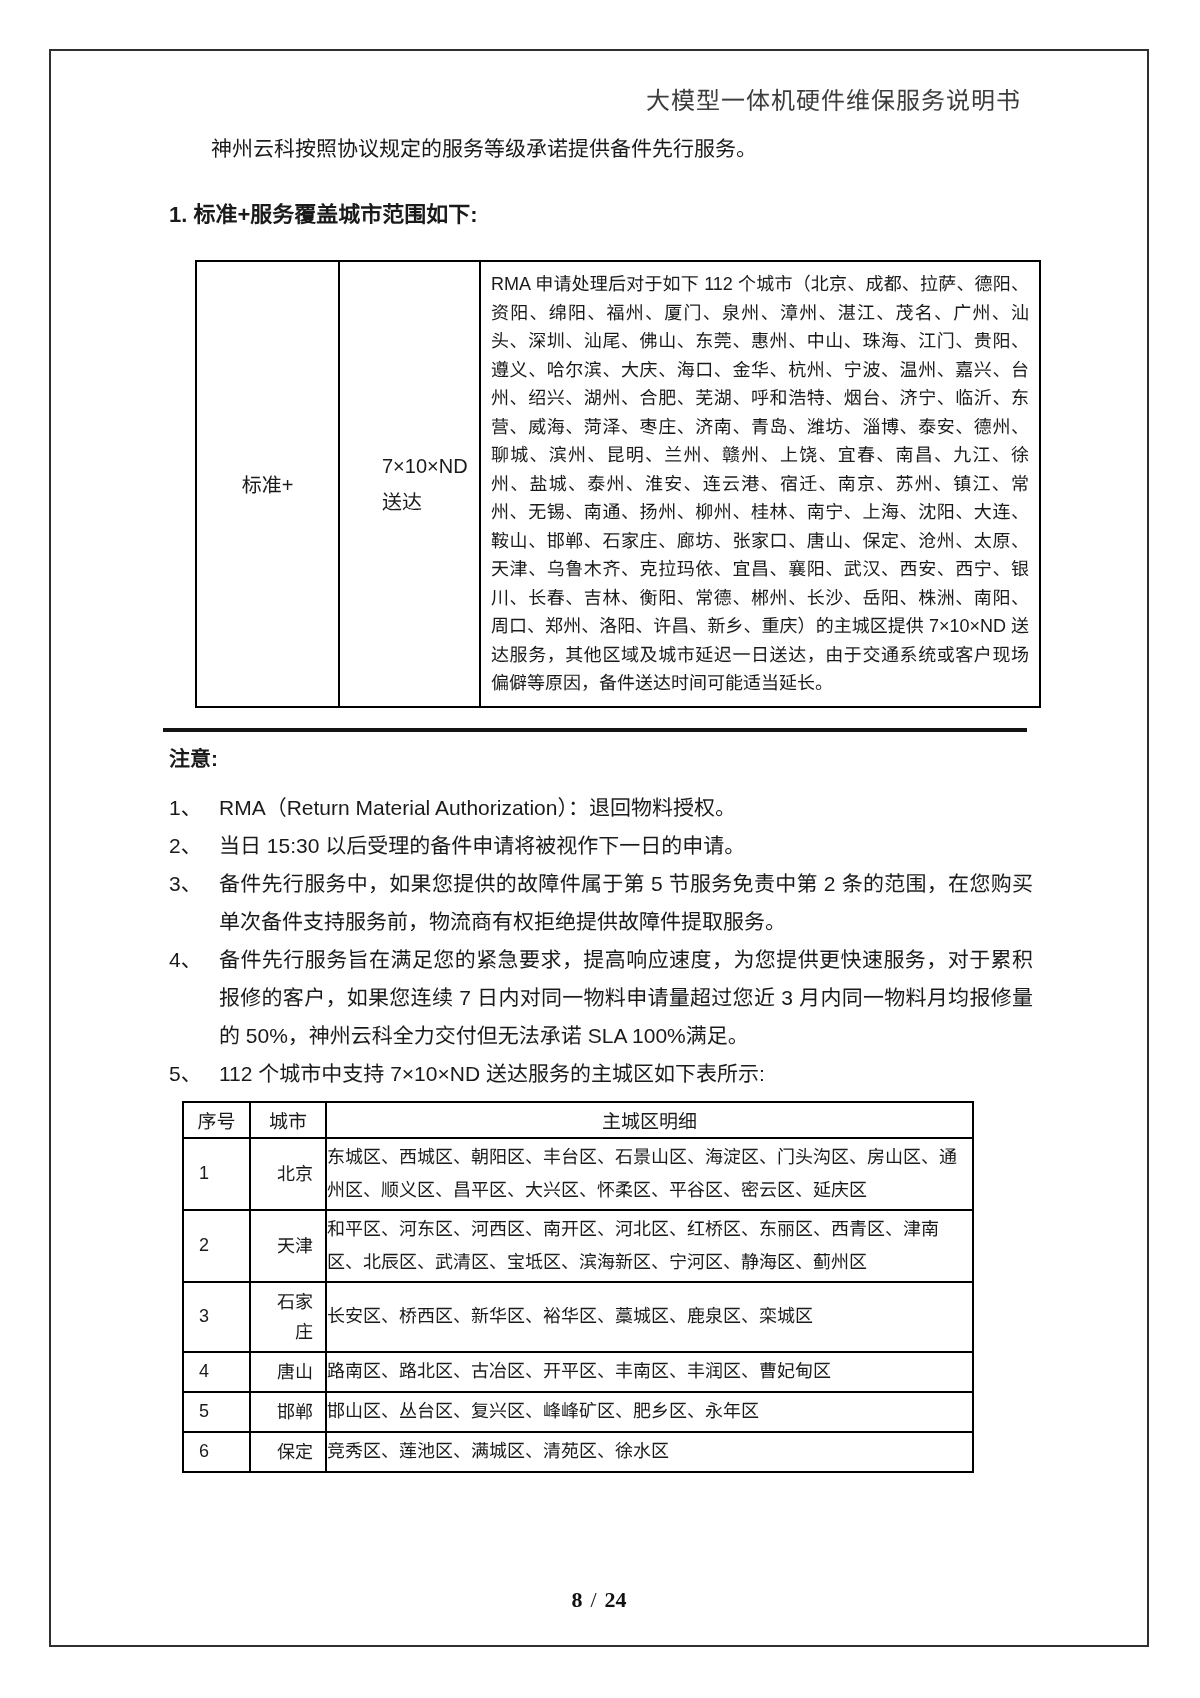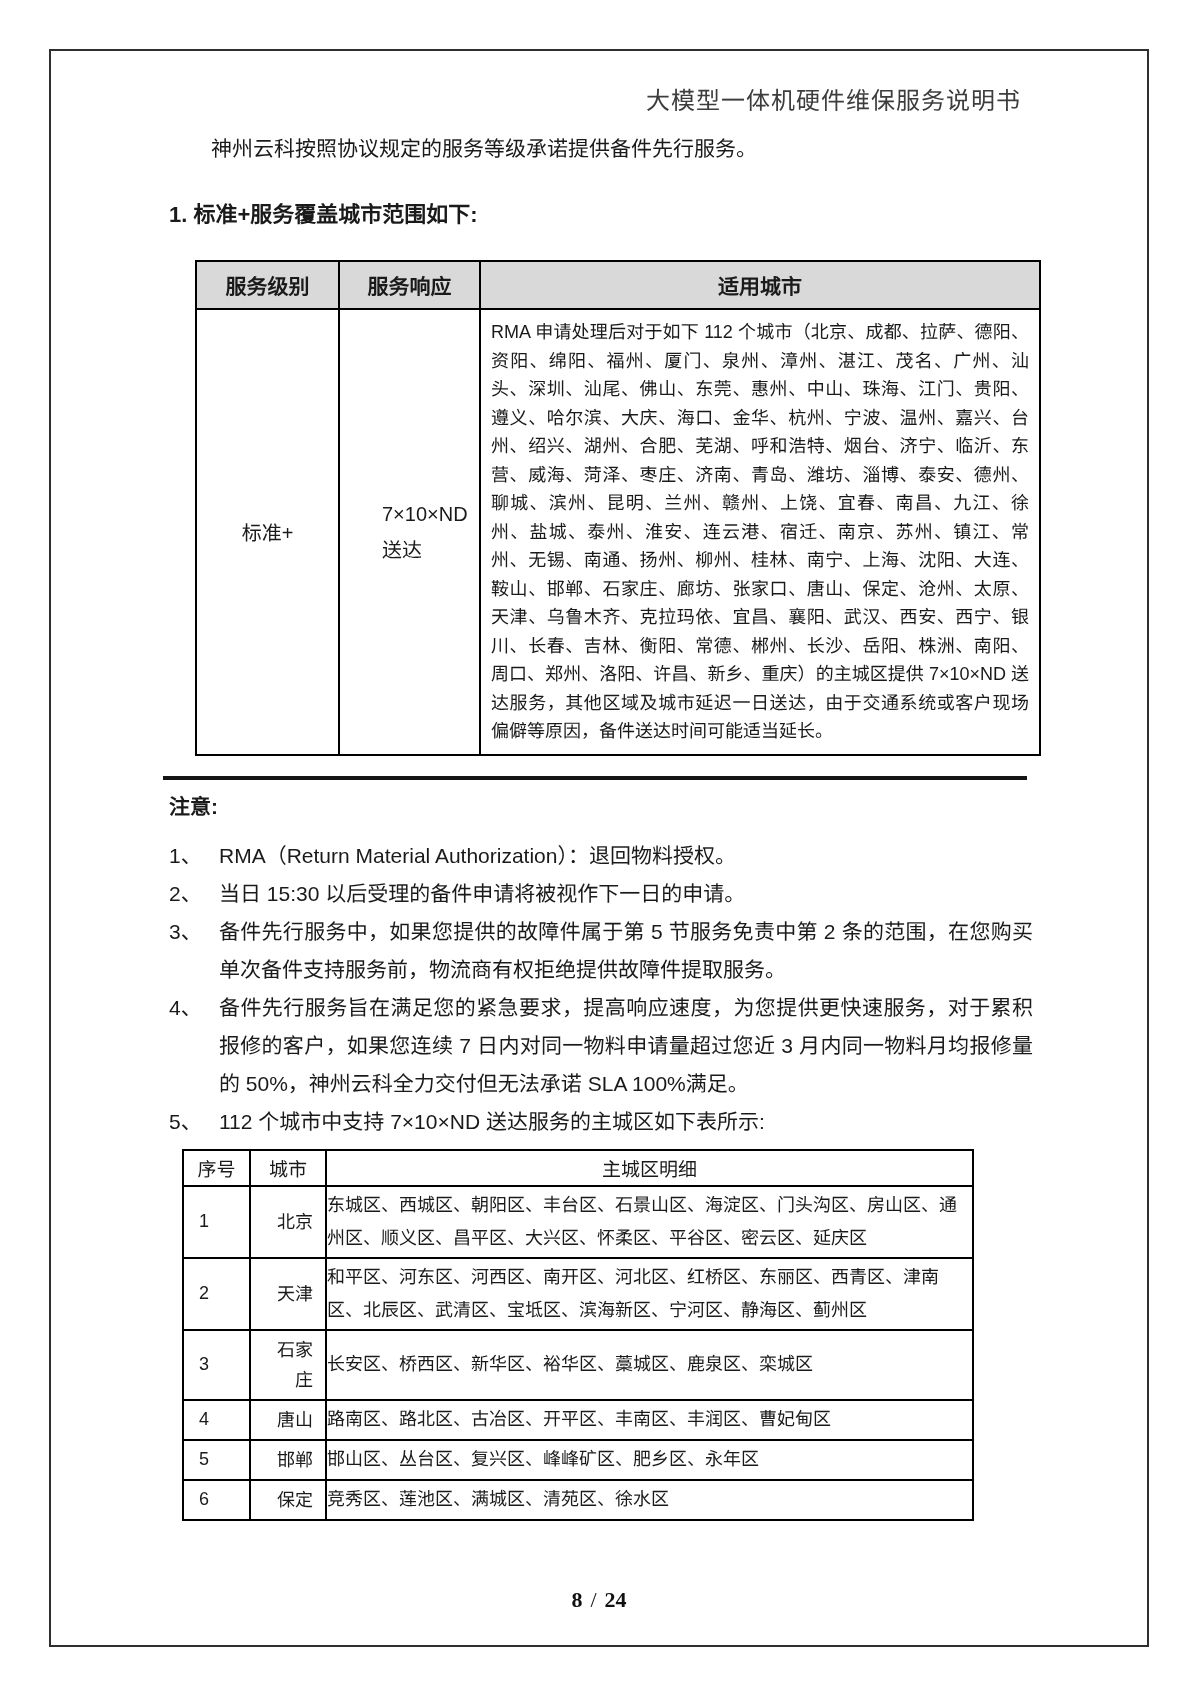--- a/index.html
+++ b/index.html
@@ -61,25 +61,20 @@
 
       <h2 class="heading">1. 标准+服务覆盖城市范围如下:</h2>
 
       <table class="t1">
         <colgroup>
             <col class="c1">
             <col class="c2">
             <col class="c3">
           </colgroup>
         <tbody>
-            <tr>
-          <th>服务级别</th>
-          <th>服务响应</th>
-          <th>适用城市</th>
-        </tr>
         <tr>
           <td class="td-level">标准+</td>
           <td class="td-response">
             <div>7×10×ND</div>
             <div>送达</div>
           </td>
           <td class="td-cities">RMA 申请处理后对于如下 112 个城市（北京、成都、拉萨、德阳、资阳、绵阳、福州、厦门、泉州、漳州、湛江、茂名、广州、汕头、深圳、汕尾、佛山、东莞、惠州、中山、珠海、江门、贵阳、遵义、哈尔滨、大庆、海口、金华、杭州、宁波、温州、嘉兴、台州、绍兴、湖州、合肥、芜湖、呼和浩特、烟台、济宁、临沂、东营、威海、菏泽、枣庄、济南、青岛、潍坊、淄博、泰安、德州、聊城、滨州、昆明、兰州、赣州、上饶、宜春、南昌、九江、徐州、盐城、泰州、淮安、连云港、宿迁、南京、苏州、镇江、常州、无锡、南通、扬州、柳州、桂林、南宁、上海、沈阳、大连、鞍山、邯郸、石家庄、廊坊、张家口、唐山、保定、沧州、太原、天津、乌鲁木齐、克拉玛依、宜昌、襄阳、武汉、西安、西宁、银川、长春、吉林、衡阳、常德、郴州、长沙、岳阳、株洲、南阳、周口、郑州、洛阳、许昌、新乡、重庆）的主城区提供 7×10×ND 送达服务，其他区域及城市延迟一日送达，由于交通系统或客户现场偏僻等原因，备件送达时间可能适当延长。</td>
         </tr>
       </tbody>
         </table>

